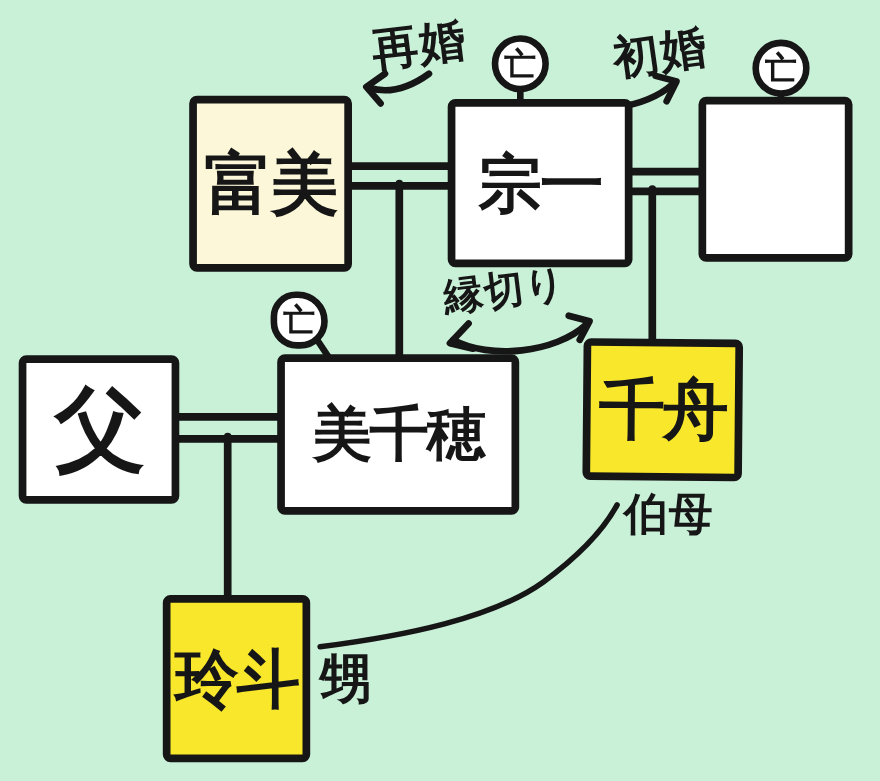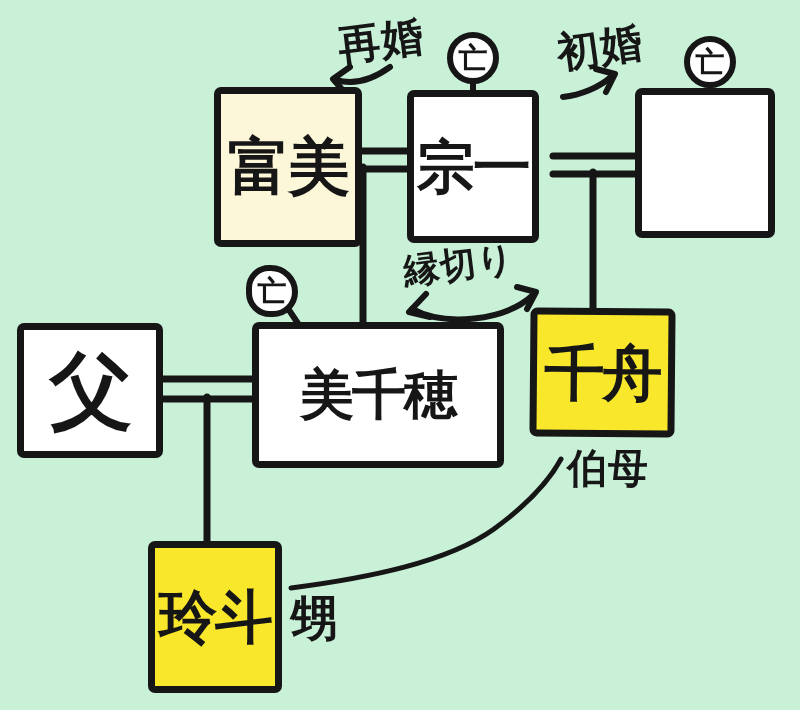--- a/index.html
+++ b/index.html
@@ -19,25 +19,25 @@
     position:absolute;z-index:2;
     box-sizing:border-box;
     background:#ffffff;
     border:7px solid #161616;
     border-radius:7px;
     display:flex;align-items:center;justify-content:center;
     font-weight:600;line-height:1;
     letter-spacing:-2px;
     color:#161616;
   }
-  #box-fumi{left:172px;top:87px;width:148px;height:160px;font-size:62px;background:#fbf7d8;margin-left:42px;}
-  #box-soichi{left:407px;top:90px;width:132px;height:153px;font-size:58px;}
+  #box-fumi{left:172px;top:87px;width:148px;height:160px;font-size:62px;background:#fbf7d8;}
+  #box-soichi{left:407px;top:90px;width:168px;height:153px;font-size:58px;}
   #box-first-wife{left:635px;top:88px;width:140px;height:150px;}
   #box-father{left:17px;top:323px;width:146px;height:135px;font-size:82px;}
-  #box-michiho{left:252px;top:322px;width:252px;height:146px;font-size:54px;}
+  #box-michiho{left:252px;top:322px;width:220px;height:146px;font-size:54px;}
   #box-chifune{left:530px;top:308px;width:145px;height:129px;font-size:60px;background:#f8e72b;transform:rotate(0.5deg);}
   #box-reito{left:148px;top:541px;width:134px;height:152px;font-size:58px;background:#f8e72b;justify-content:center;}
   .dmark{
     position:absolute;z-index:3;
     box-sizing:border-box;
     width:52px;height:52px;
     border:6px solid #161616;border-radius:50%;
     background:#ffffff;
     display:flex;align-items:center;justify-content:center;
     font-size:29px;font-weight:700;line-height:1;

